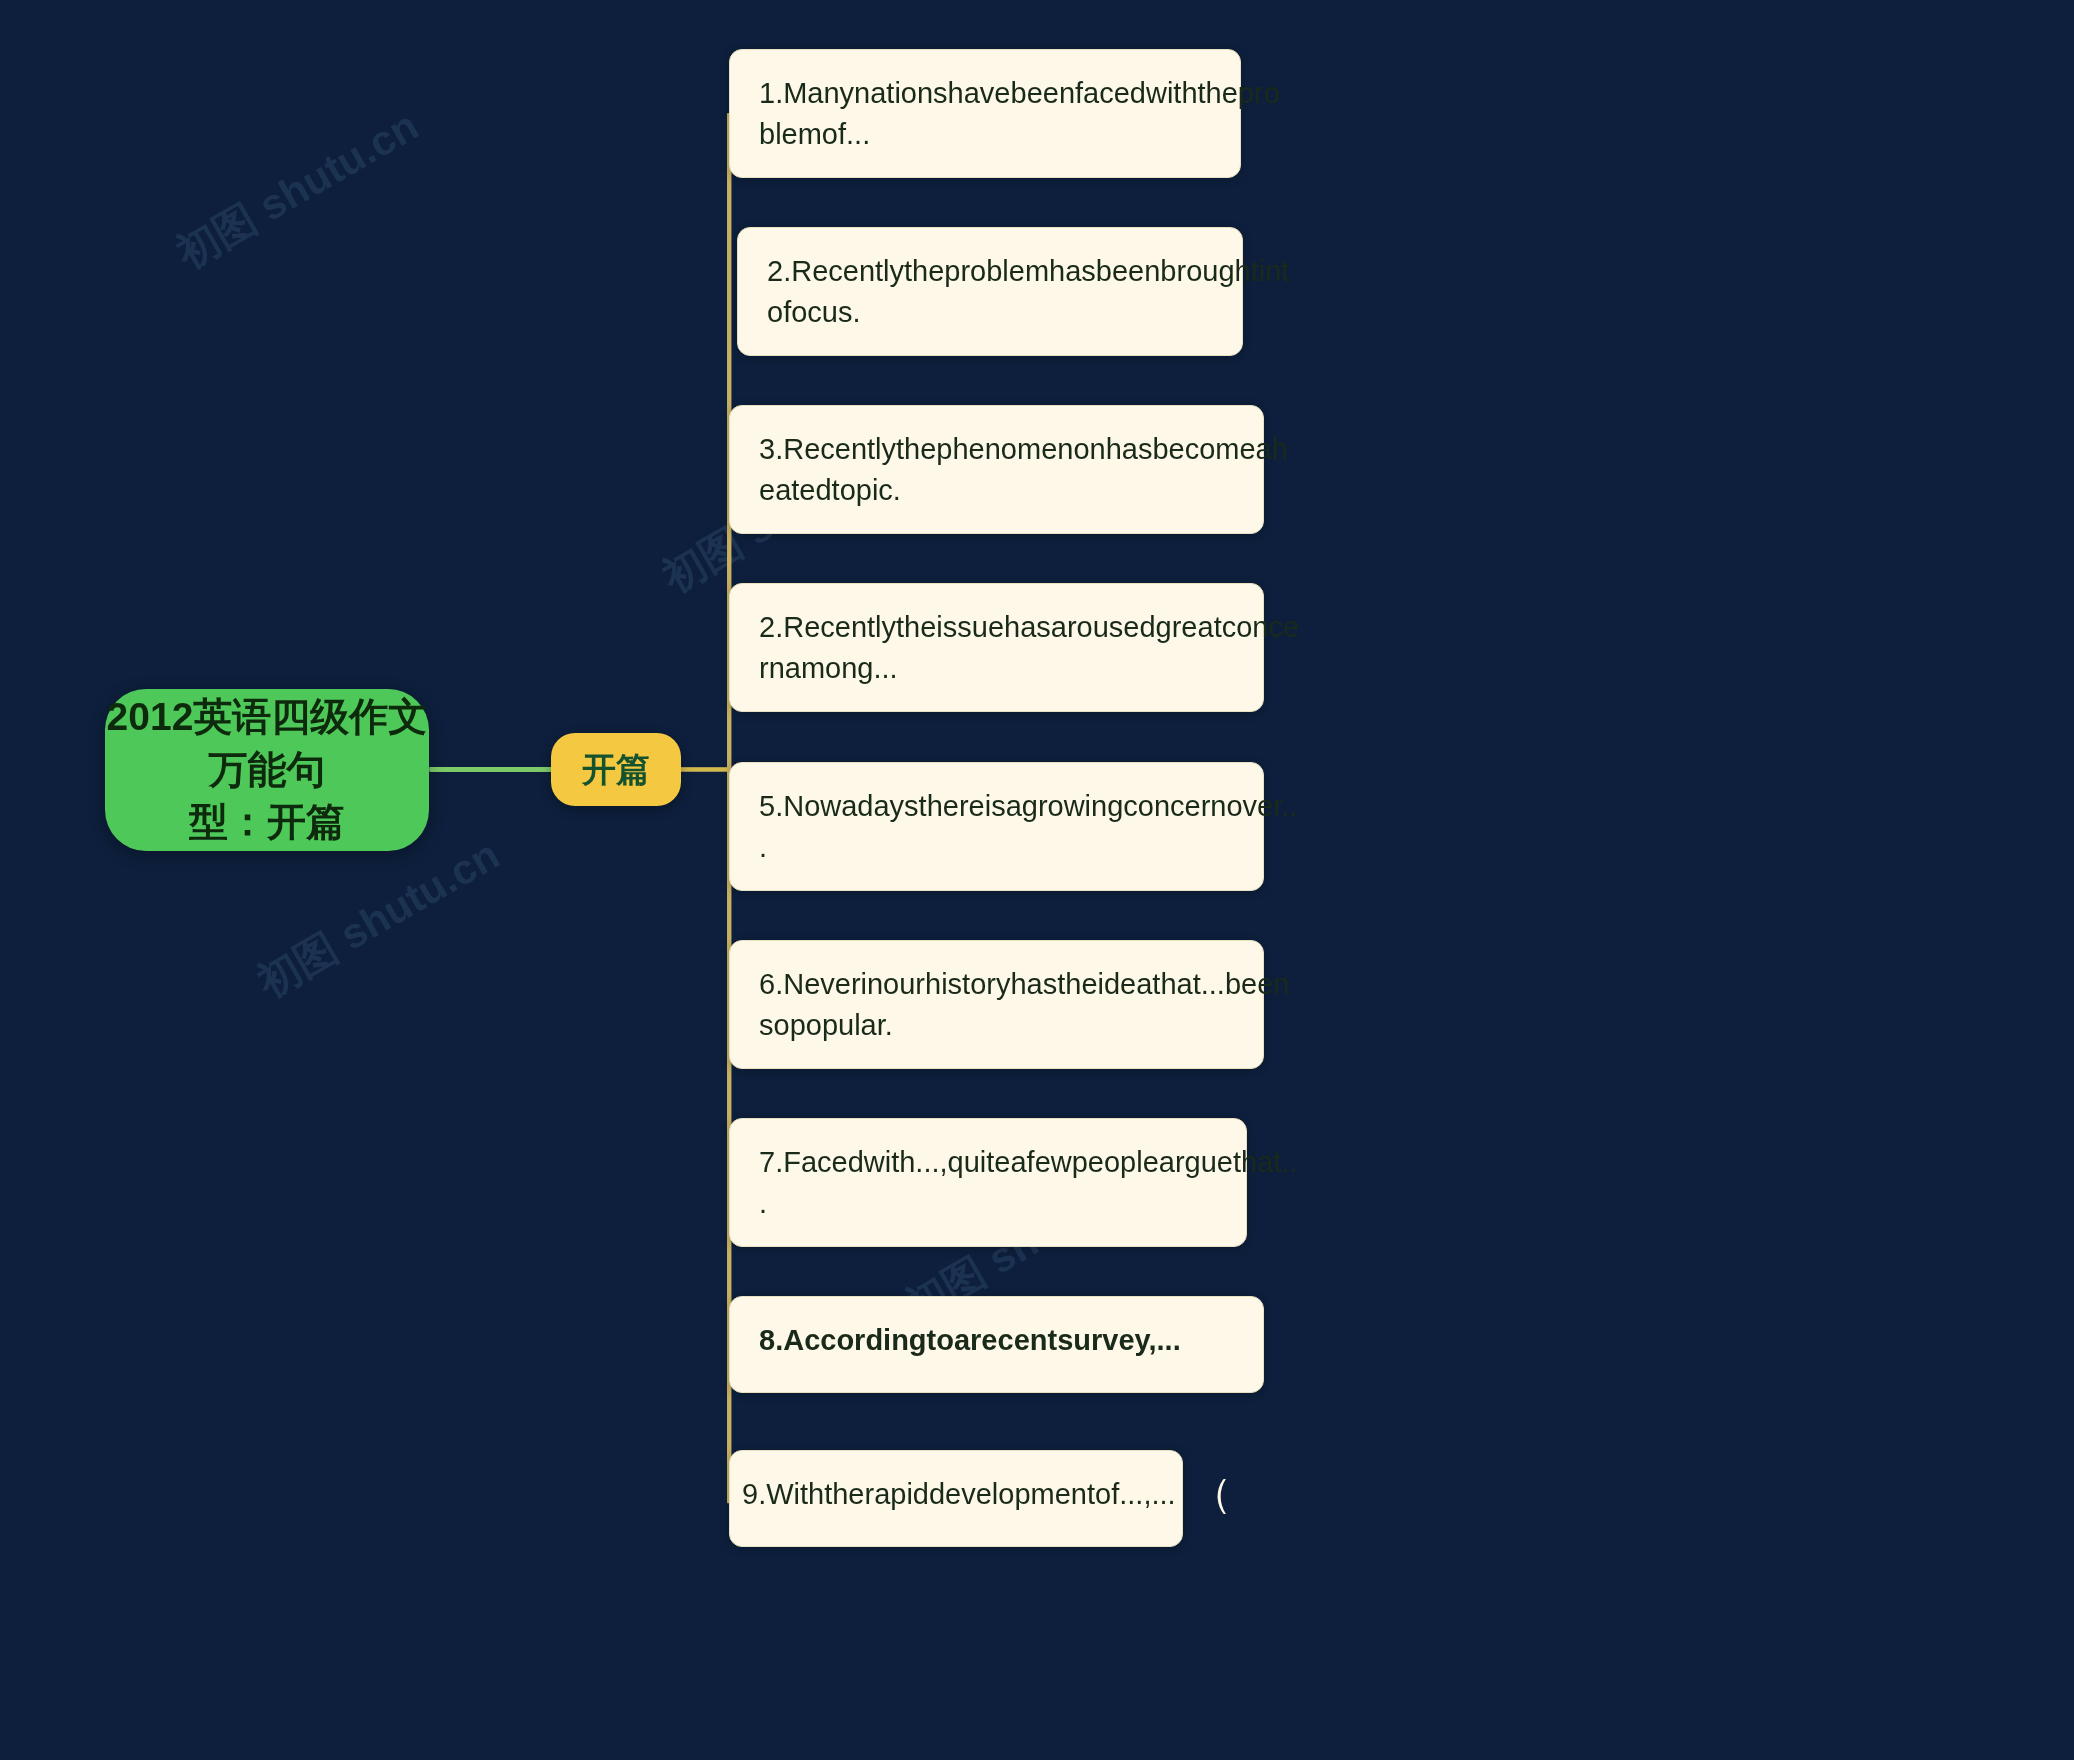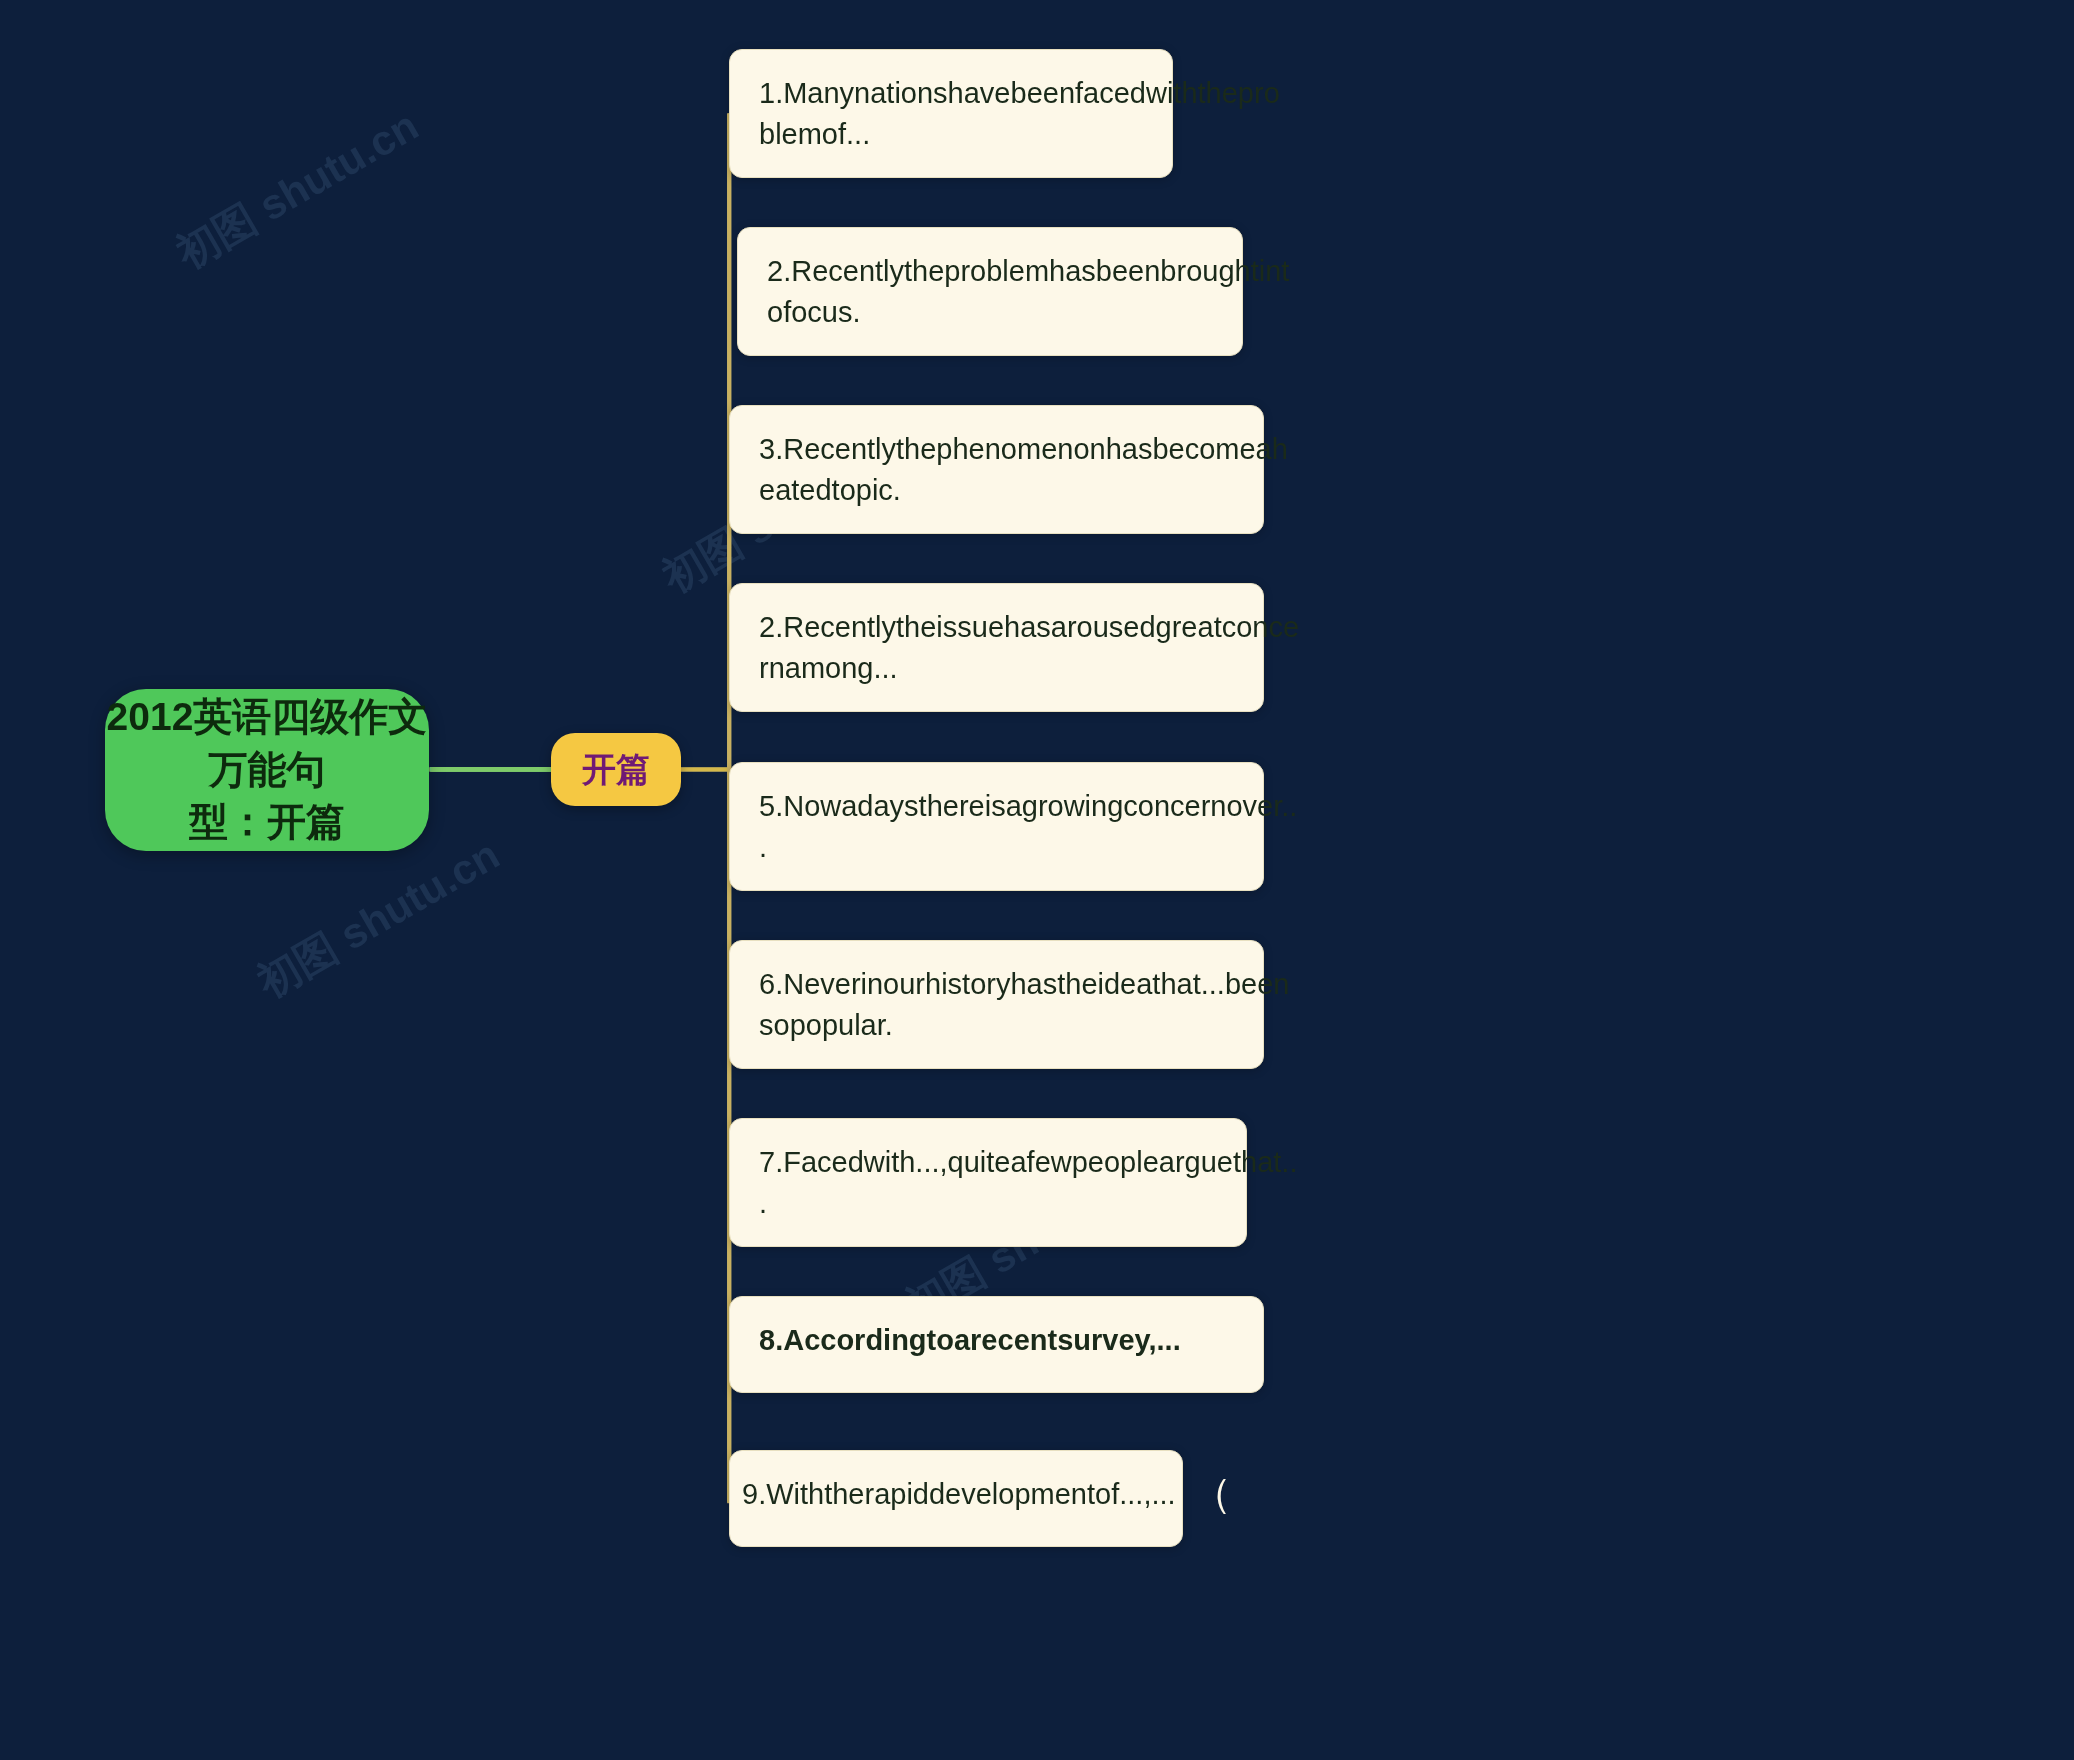--- a/index.html
+++ b/index.html
@@ -63,21 +63,21 @@
     }
 
     
     .branch-node {
       position: absolute;
       background: #f5c842;
       border-radius: 24px;
       display: flex;
       align-items: center;
       justify-content: center;
-      color: #701a75;
+      color: #14532d;
       font-size: 36px;
       font-weight: bold;
       box-shadow: 0 3.2px 12px rgba(0,0,0,0.3);
     }
 
     
     .leaf-node {
       position: absolute;
       background: #fdf8e8;
       border-radius: 13px;
@@ -151,21 +151,21 @@
 
   <div class="center-node" style="left:105px; top:689px; width:324px; height:162px;">
     <span style="white-space:pre-line; text-align:center; font-size:39px; line-height:1.35; color:#0d2a0d; font-weight:bold;">2012英语四级作文万能句
 型：开篇</span>
   </div>
 
   <div class="branch-node" style="left:551px; top:733px; width:130px; height:73px; font-size:34px;">
     <span>开篇</span>
   </div>
 
-  <div class="leaf-node" style="left:729px; top:49px; width:444px; min-height:122px;">
+  <div class="leaf-node" style="left:729px; top:49px; width:512px; min-height:122px;">
     <span style="white-space:pre-line;">1.Manynationshavebeenfacedwiththepro
 blemof...</span>
   </div>
 
   <div class="leaf-node" style="left:729px; top:227px; width:506px; min-height:122px;margin-left:8px;">
     <span style="white-space:pre-line;">2.Recentlytheproblemhasbeenbroughtint
 ofocus.</span>
   </div>
 
   <div class="leaf-node" style="left:729px; top:405px; width:535px; min-height:122px;">

